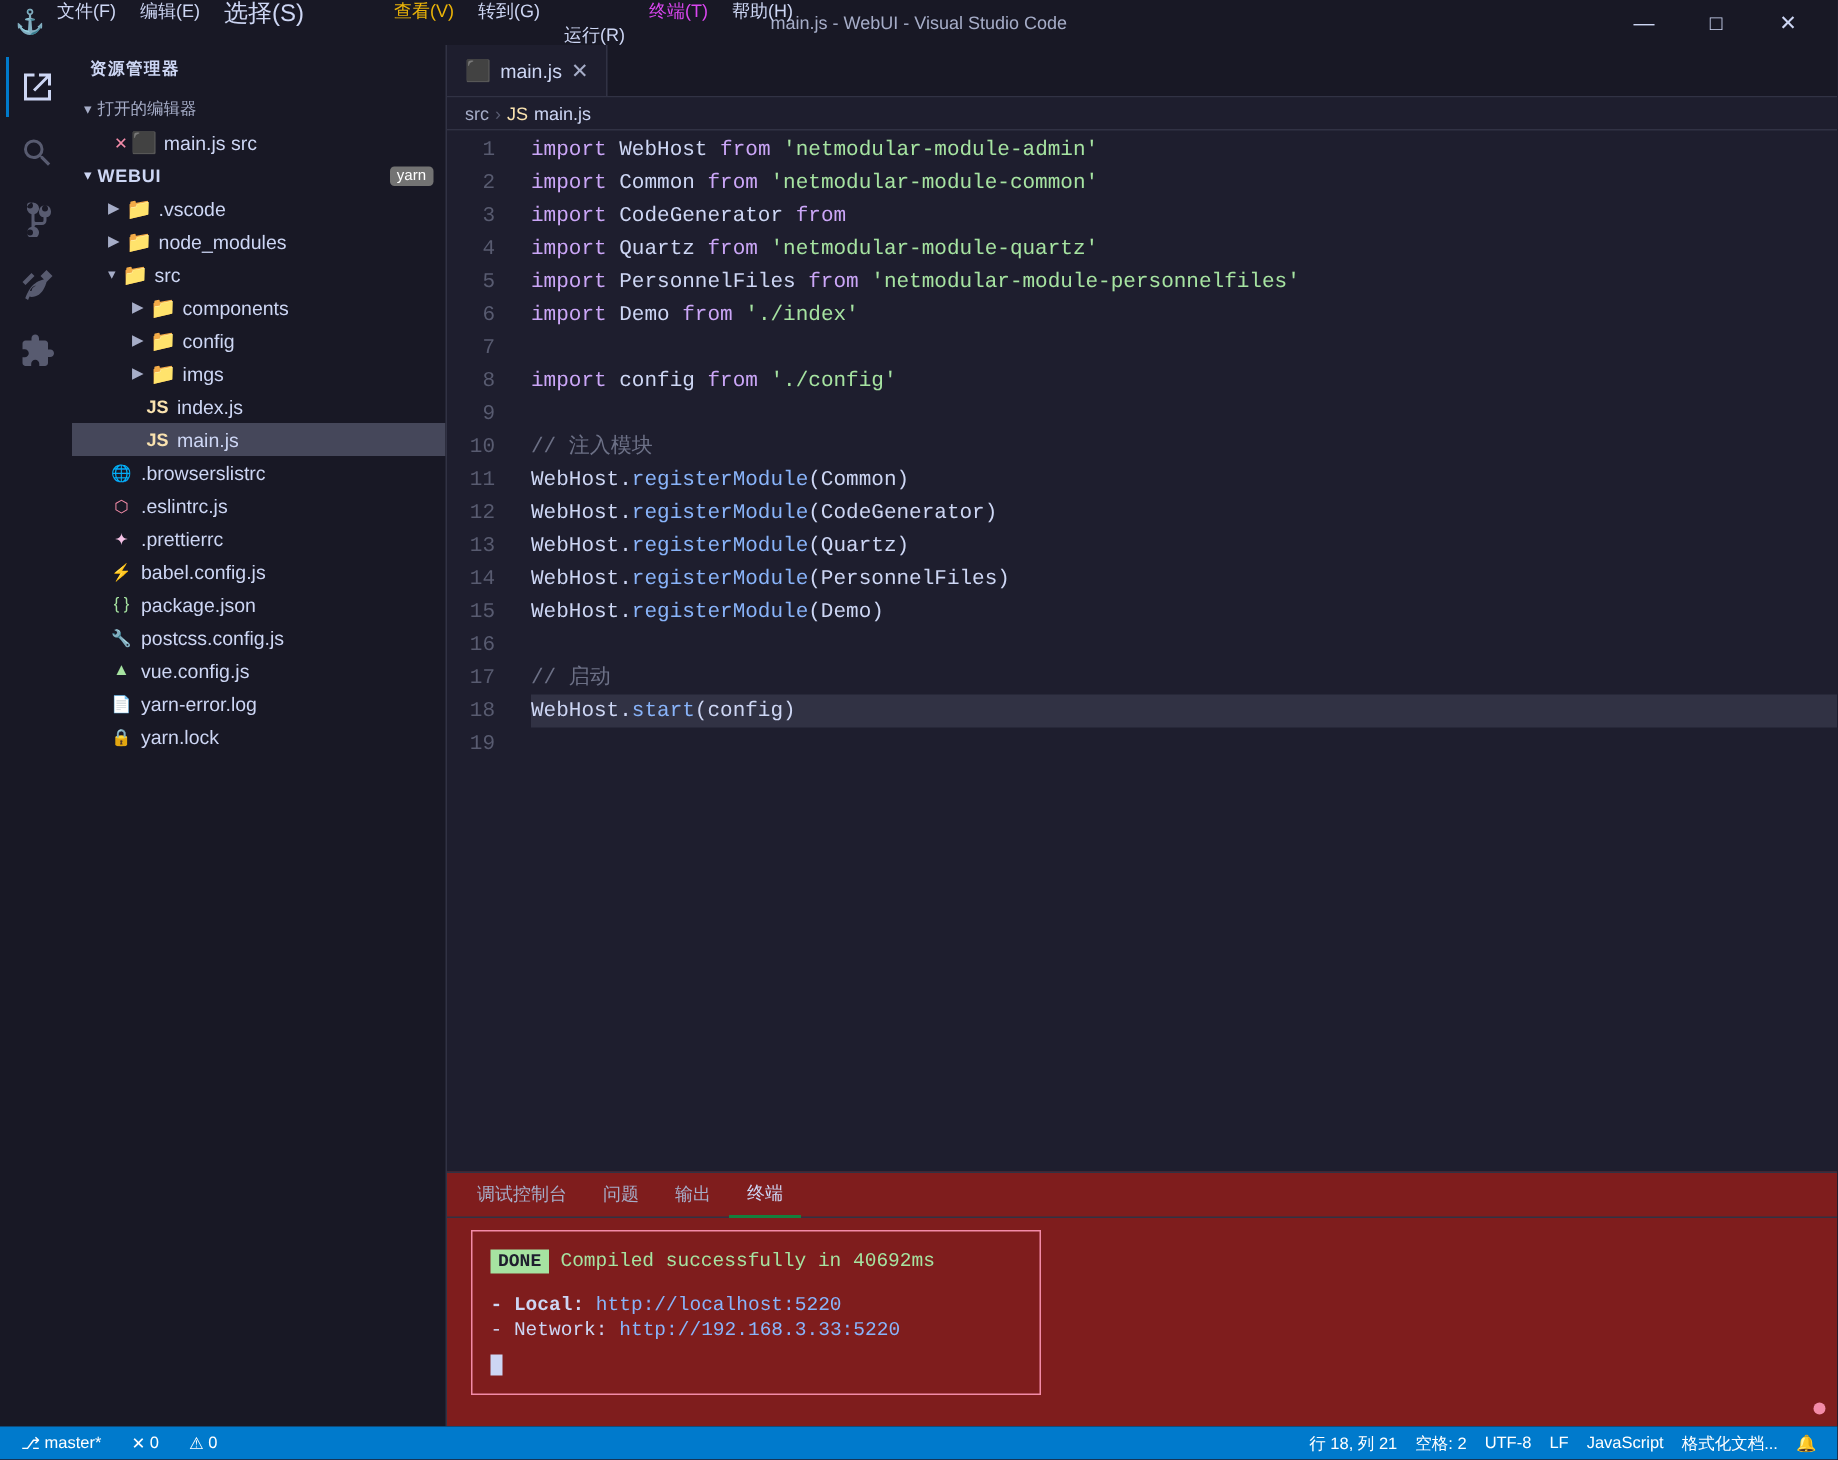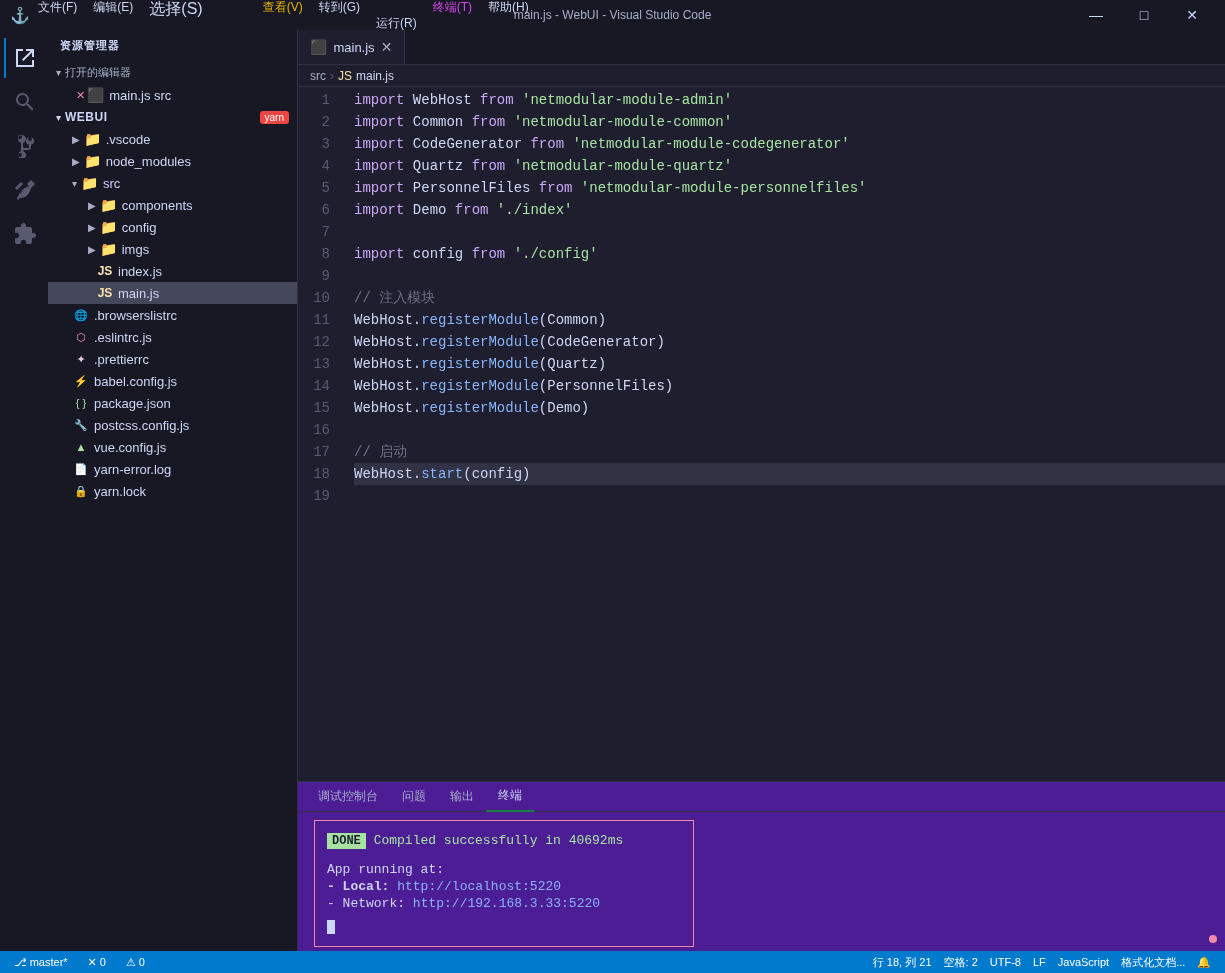--- a/index.html
+++ b/index.html
@@ -151,21 +151,21 @@
       justify-content: center;
       margin-right: 4px;
       font-size: 14px;
       flex-shrink: 0;
     }
     .file-icon-js { color: #f9e2af; }
 
     .yarn-badge {
       margin-left: auto;
       margin-right: 8px;
-      background: #ef4444;
+      background: #737373;
       color: white;
       font-size: 10px;
       padding: 1px 5px;
       border-radius: 3px;
     }
 
     
     .editor-area {
       flex: 1;
       display: flex;
@@ -267,21 +267,21 @@
     .id { color: #cdd6f4; }
     .str { color: #a6e3a1; text-align: right; }
     .fn { color: #89b4fa; }
     .comment { color: #6c7086; }
     .dot { color: #cdd6f4; }
     .paren { color: #cdd6f4; }
 
     
     .panel {
       height: 170px;
-      background: #4c1d95;
+      background: #7f1d1d;
       display: flex;
       flex-direction: column;
       flex-shrink: 0;
       border-top: 1px solid #313244;
     }
     .panel-tabs {
       height: 30px;
       display: flex;
       align-items: center;
       padding: 0 8px;
@@ -548,21 +548,21 @@
         <div>17</div>
         <div>18</div>
         <div>19</div>
       </div>
       <div class="code-content">
 
         <div class="code-line"><span class="kw">import</span><span class="id"> WebHost </span><span class="kw">from</span><span class="str"> 'netmodular-module-admin'</span></div>
 
         <div class="code-line"><span class="kw">import</span><span class="id"> Common </span><span class="kw">from</span><span class="str"> 'netmodular-module-common'</span></div>
 
-        <div class="code-line"><span class="kw">import</span><span class="id"> CodeGenerator </span><span class="kw">from</span><span class="str"> 'netmodular-module-codegenerator'</span></div>
+        <div class="code-line"><span class="kw">import</span><span class="id"> CodeGenerator </span><span class="kw">from</span></div>
 
         <div class="code-line"><span class="kw">import</span><span class="id"> Quartz </span><span class="kw">from</span><span class="str"> 'netmodular-module-quartz'</span></div>
 
         <div class="code-line"><span class="kw">import</span><span class="id"> PersonnelFiles </span><span class="kw">from</span><span class="str"> 'netmodular-module-personnelfiles'</span></div>
 
         <div class="code-line"><span class="kw">import</span><span class="id"> Demo </span><span class="kw">from</span><span class="str"> './index'</span></div>
 
         <div class="code-line"></div>
 
         <div class="code-line"><span class="kw">import</span><span class="id"> config </span><span class="kw">from</span><span class="str"> './config'</span></div>
@@ -598,21 +598,20 @@
         <div class="panel-tab">输出</div>
         <div class="panel-tab active">终端</div>
       </div>
       <div class="terminal-content">
         <div class="terminal-box">
           <div style="margin-bottom:6px;">
             <span class="done-badge">DONE</span>
             <span class="compiled-text">  Compiled successfully in 40692ms</span>
           </div>
           <div style="height:8px;"></div>
-          <div style="color:#cdd6f4; margin-bottom:2px;">  App running at:</div>
           <div style="margin-bottom:2px;">
             <span style="color:#cdd6f4;font-weight:bold;">  - Local:   </span>
             <span style="color:#89b4fa;">http://localhost:5220</span>
           </div>
           <div style="margin-bottom:8px;">
             <span style="color:#cdd6f4;">  - Network: </span>
             <span style="color:#89b4fa;">http://192.168.3.33:5220</span>
           </div>
           <div>
             <span style="color:#cdd6f4;">  </span>

